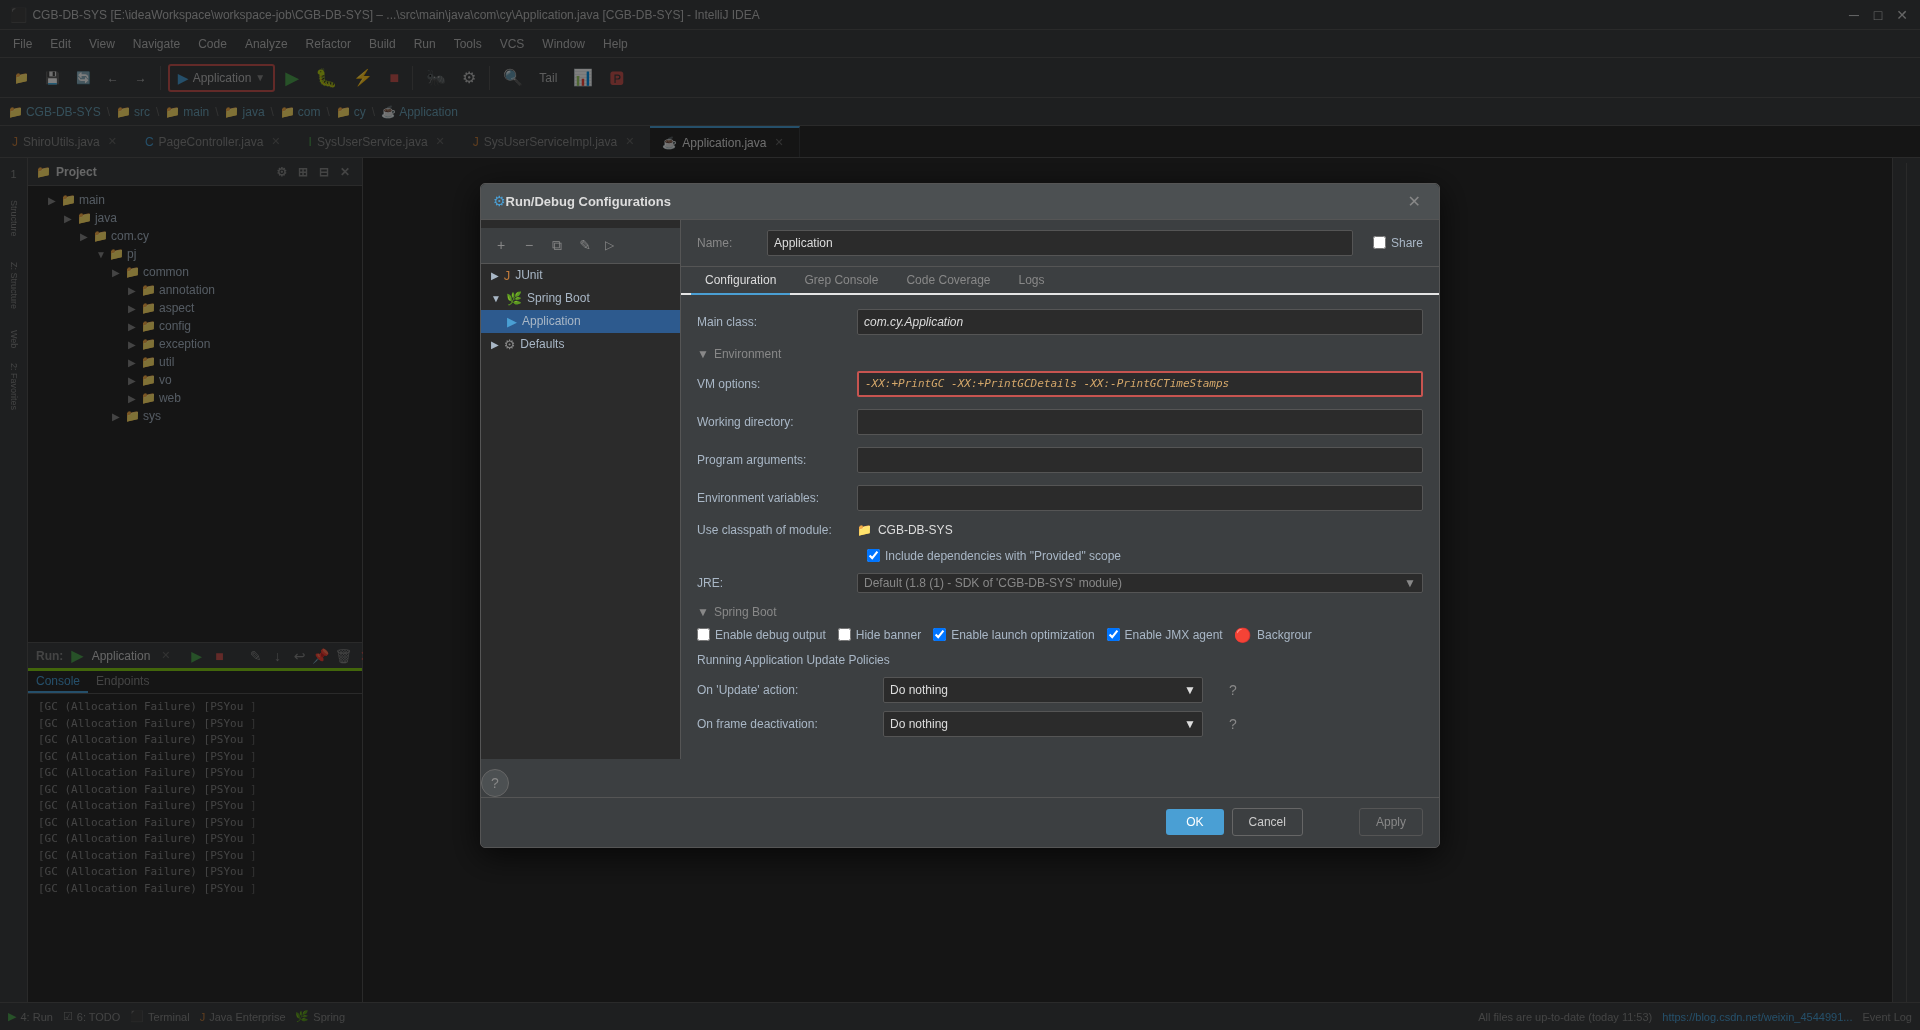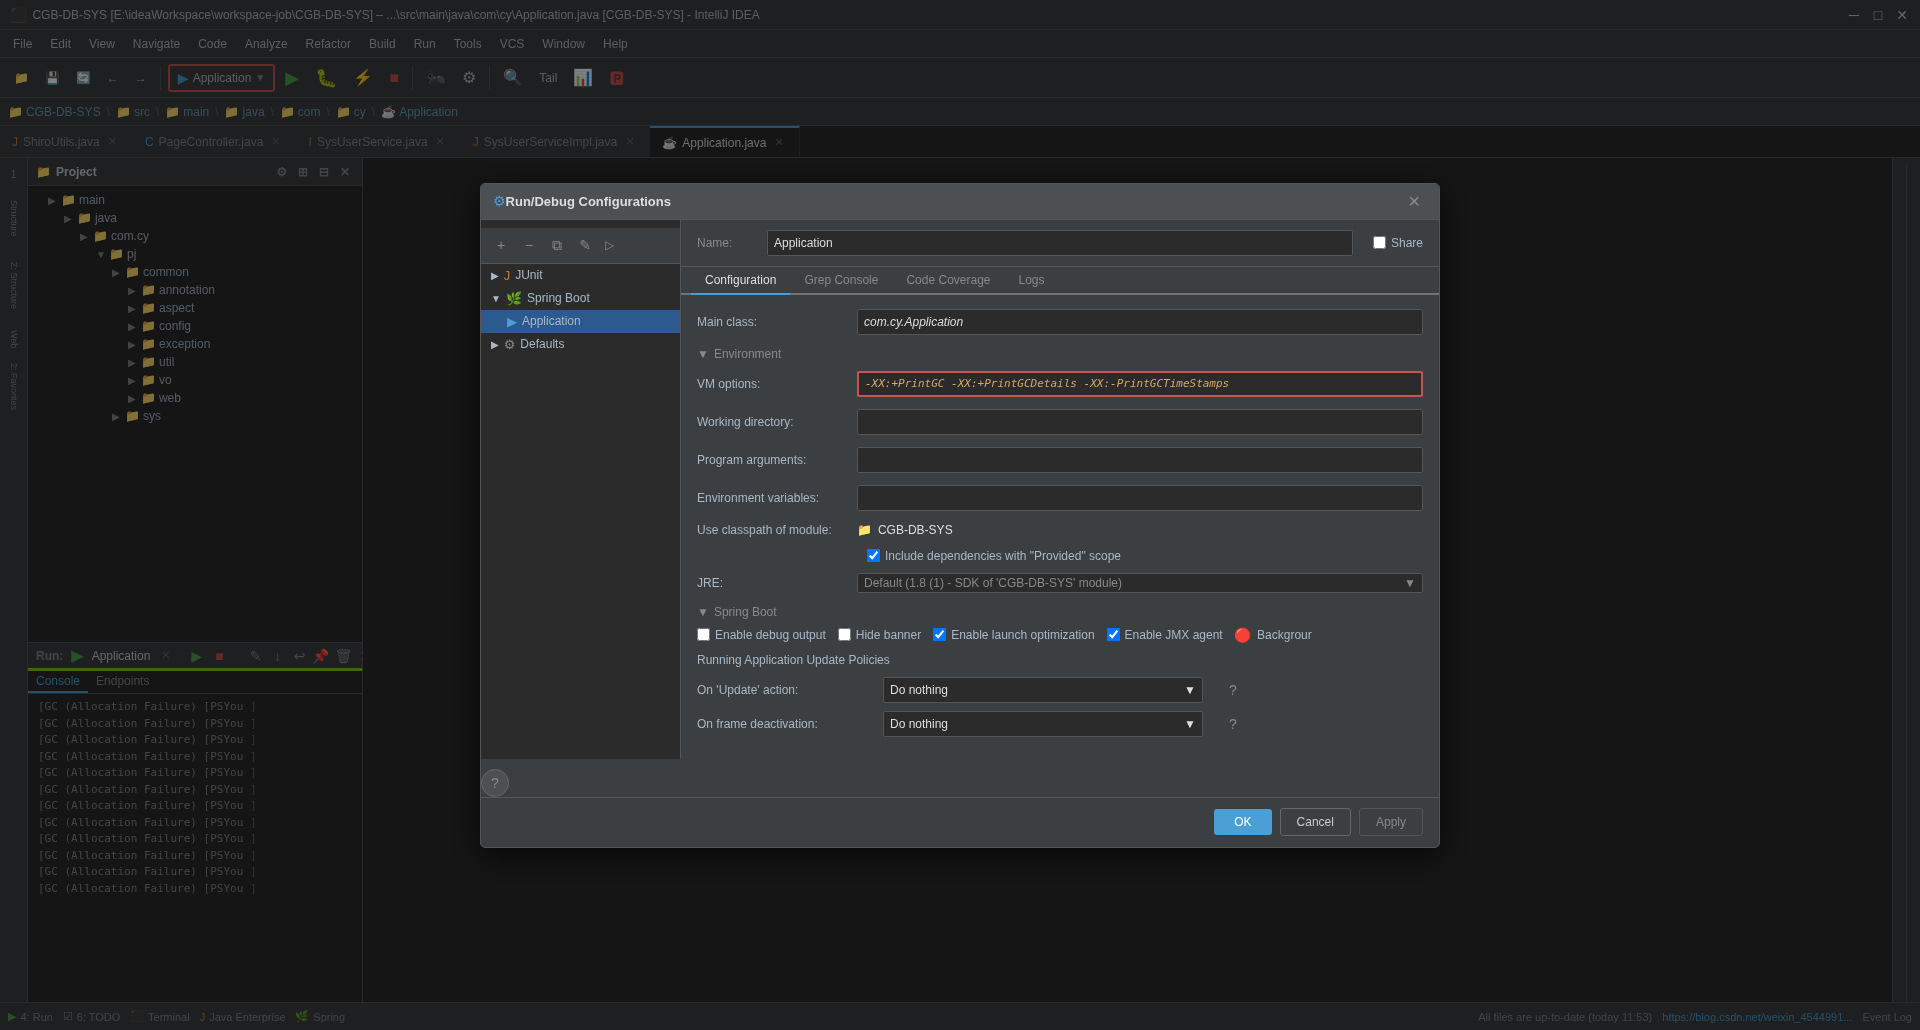--- a/index.html
+++ b/index.html
@@ -76,21 +76,21 @@
     .config-toolbar { height: 36px; display: flex; align-items: center; padding: 0 8px; gap: 4px; border-bottom: 1px solid #555; background: #3c3f41; }
     .config-toolbar-btn { width: 24px; height: 24px; display: flex; align-items: center; justify-content: center; cursor: pointer; border-radius: 3px; color: #888; font-size: 14px; border: 1px solid transparent; }
     .config-toolbar-arrow { color: #888; font-size: 12px; margin: 0 4px; }
 
     
     .config-right { flex: 1; display: flex; flex-direction: column; }
     .config-name-row { display: flex; align-items: center; padding: 10px 16px; gap: 10px; border-bottom: 1px solid #555; }
     .config-name-label { color: #888; font-size: 12px; width: 60px; }
     .config-name-input { flex: 1; background: #2b2b2b; border: 1px solid #555; color: #ddd; padding: 3px 6px; font-size: 12px; border-radius: 2px; height: 26px; }
     .config-share-cb { display: flex; align-items: center; gap: 5px; margin-left: 10px; }
-    .config-tabs { display: flex; border-bottom: 2px solid #737373; padding: 0 10px; }
+    .config-tabs { display: flex; border-bottom: 2px solid #e5e5e5; padding: 0 10px; }
     .config-tab { padding: 6px 14px; cursor: pointer; font-size: 12px; color: #888; border-bottom: 2px solid transparent; margin-bottom: -2px; }
     .config-tab.active { color: #ddd; border-bottom-color: #4a9fd4; }
     .config-content { flex: 1; overflow-y: auto; padding: 14px 16px; }
 
     .field-row { display: flex; align-items: center; margin-bottom: 12px; }
     .field-label { color: #a9b7c6; font-size: 12px; width: 160px; min-width: 160px; }
     .field-value { flex: 1; background: #2b2b2b; border: 1px solid #555; color: #ddd; padding: 3px 6px; font-size: 12px; border-radius: 2px; height: 26px; font-style: italic; }
 
     .section-header { color: #888; font-size: 12px; margin-bottom: 10px; display: flex; align-items: center; gap: 5px; cursor: pointer; }
 
@@ -101,21 +101,21 @@
     .spring-boot-section { margin-top: 8px; }
     .spring-boot-header { color: #888; font-size: 12px; margin-bottom: 8px; display: flex; align-items: center; gap: 5px; }
     .policy-row { display: flex; align-items: center; margin-bottom: 8px; gap: 26px; }
     .policy-label { color: #a9b7c6; font-size: 12px; width: 160px; }
     .policy-select { background: #2b2b2b; border: 1px solid #555; color: #ddd; padding: 3px 6px; font-size: 12px; border-radius: 2px; height: 26px; display: flex; align-items: center; justify-content: space-between; width: 320px; cursor: pointer; }
     .policy-help { color: #888; cursor: pointer; font-size: 14px; }
 
     .dialog-footer { height: 50px; display: flex; align-items: center; justify-content: flex-end; padding: 0 16px; gap: 8px; border-top: 1px solid #555; background: #3c3f41; border-radius: 0 0 5px 5px; }
     .btn-ok { background: #4a9fd4; color: white; border: none; padding: 6px 20px; border-radius: 3px; cursor: pointer; font-size: 12px; }
     .btn-cancel { background: #3c3f41; color: #ccc; border: 1px solid #666; padding: 6px 16px; border-radius: 3px; cursor: pointer; font-size: 12px; }
-    .btn-apply { background: #3c3f41; color: #888; border: 1px solid #555; padding: 6px 16px; border-radius: 3px; cursor: pointer; font-size: 12px; }
+    .btn-apply { background: #3c3f41; color: #888; border: 1px solid #555; padding: 6px 16px; border-radius: 3px; cursor: pointer; font-size: 12px; margin-left: 48px; }
 
     .help-btn { width: 28px; height: 28px; border-radius: 50%; background: #4c5052; border: 1px solid #666; color: #888; display: flex; align-items: center; justify-content: center; cursor: pointer; font-size: 14px; margin-top: 10px; }
 
     
     ::-webkit-scrollbar { width: 8px; height: 8px; }
     ::-webkit-scrollbar-track { background: #2b2b2b; }
     ::-webkit-scrollbar-thumb { background: #555; border-radius: 4px; }
 
     .red-border { border: 2px solid #c75450 !important; }
   </style>

